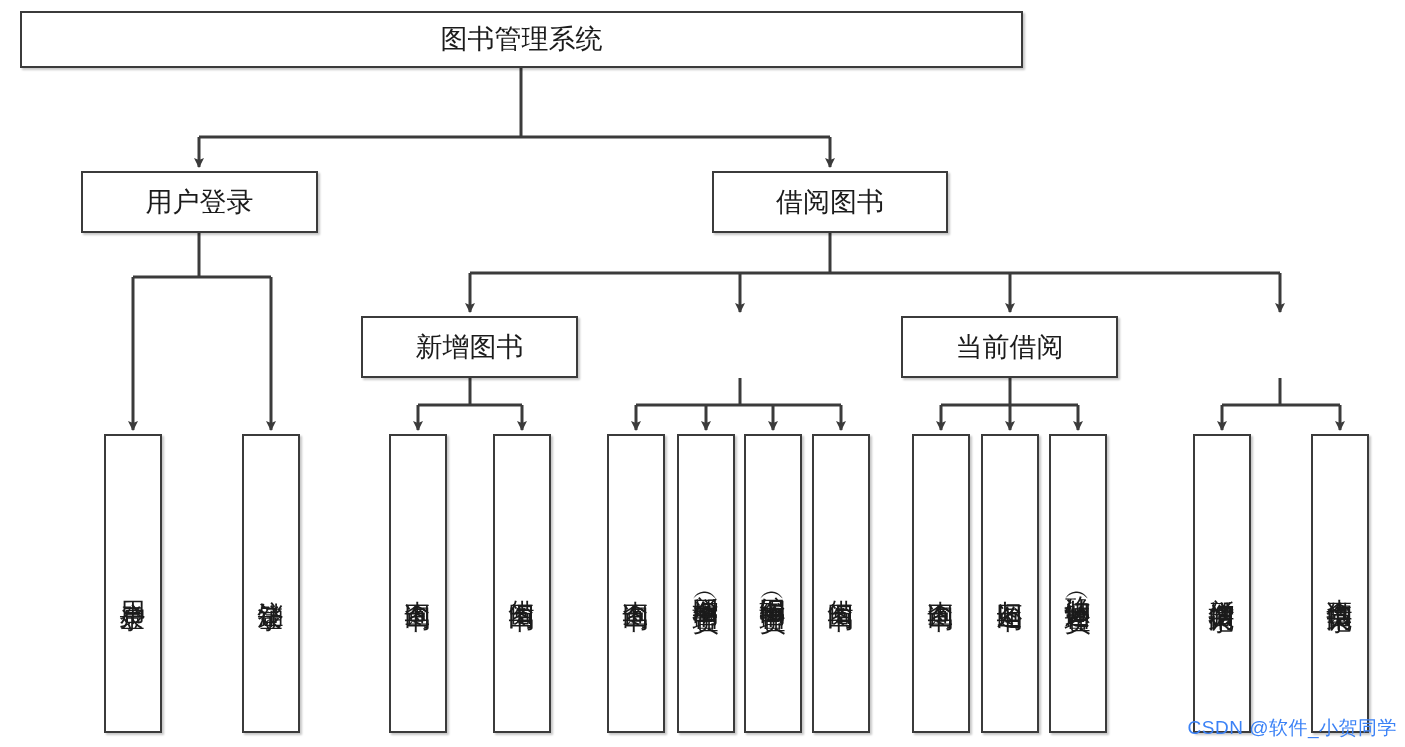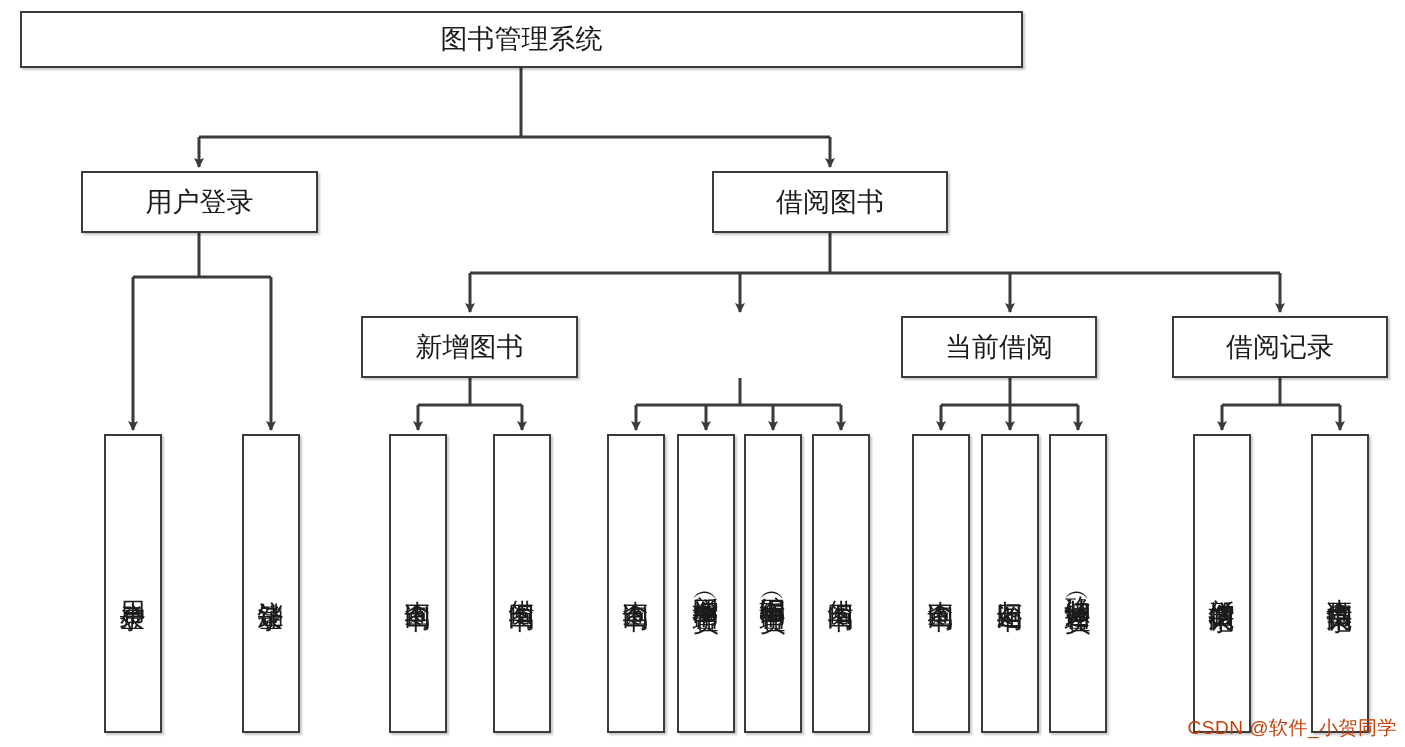--- a/index.html
+++ b/index.html
@@ -52,21 +52,21 @@
     font-size: 26px;
     letter-spacing: 2px;
     line-height: 1;
     max-height: 282px;
   }
   #watermark {
     position: absolute;
     right: 8px;
     bottom: 6px;
     font-size: 19px;
-    color: #c2410c;
+    color: #3b82f6;
     letter-spacing: 0.5px;
     z-index: 6;
     white-space: pre;
   }
 </style>
 </head>
 <body>
 
 <div id="canvas">
 
@@ -127,25 +127,22 @@
   <div class="node horizontal" style="left:81px; top:171px; width:237px; height:62px;">
     <span class="label">用户登录</span>
   </div>
   <div class="node horizontal" style="left:712px; top:171px; width:236px; height:62px;">
     <span class="label">借阅图书</span>
   </div>
 
   <div class="node horizontal" style="left:361px; top:316px; width:217px; height:62px;">
     <span class="label">新增图书</span>
   </div>
-  <div class="node horizontal" style="left:901px; top:316px; width:196px; height:62px;">
+  <div class="node horizontal" style="left:901px; top:316px; width:217px; height:62px;">
     <span class="label">当前借阅</span>
-  </div>
-  <div class="node horizontal" style="left:1172px; top:316px; width:216px; height:62px;">
-    <span class="label">借阅记录</span>
   </div>
 
   <div class="node vertical" style="left:104px; top:434px; width:58px; height:299px;">
     <span class="label">用户登录</span>
   </div>
   <div class="node vertical" style="left:242px; top:434px; width:58px; height:299px;">
     <span class="label">注销登录</span>
   </div>
 
   <div class="node vertical" style="left:389px; top:434px; width:58px; height:299px;">

